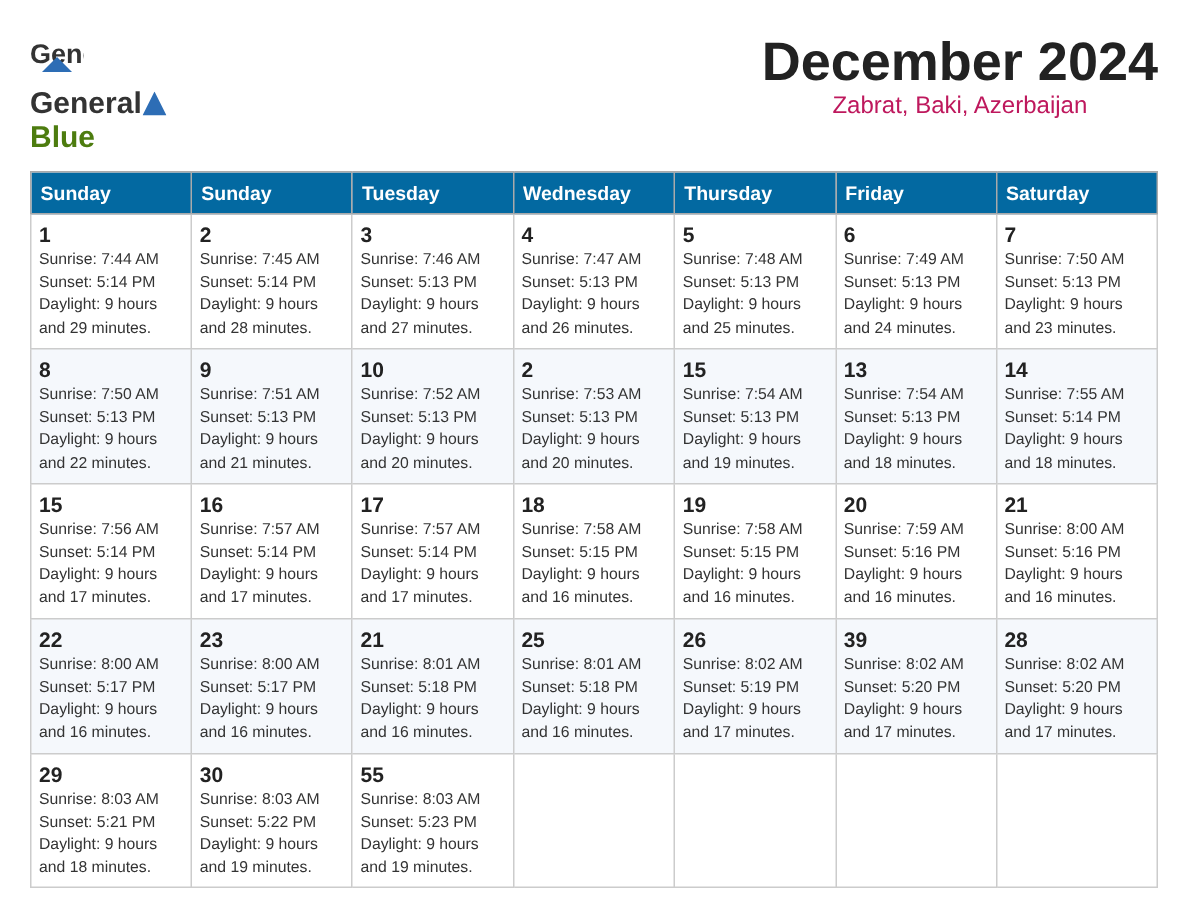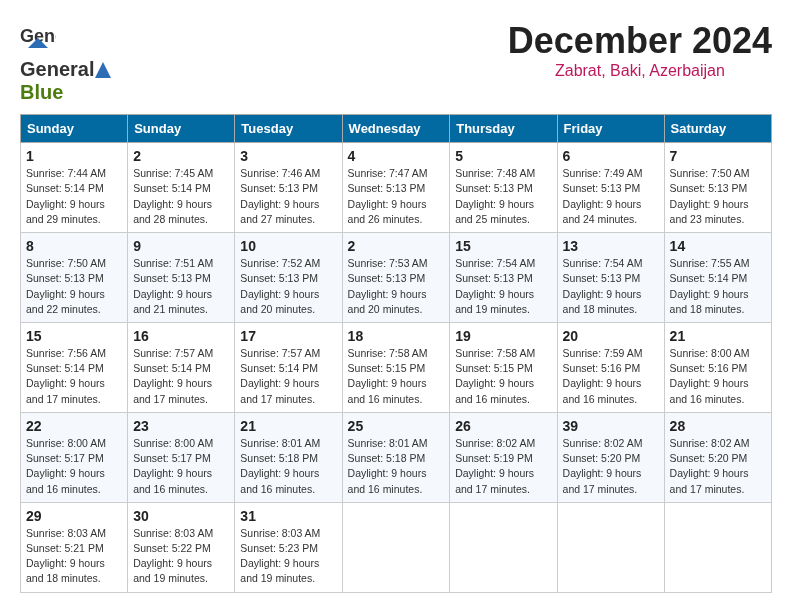--- a/index.html
+++ b/index.html
@@ -358,21 +358,21 @@
       </td>
         <td>
         <span class="day-number">30</span>
         <div class="day-info">
           Sunrise: 8:03 AM<br>
           Sunset: 5:22 PM<br>
           Daylight: 9 hours and 19 minutes.
         </div>
       </td>
         <td>
-        <span class="day-number">31</span>
+        <span class="day-number">55</span>
         <div class="day-info">
           Sunrise: 8:03 AM<br>
           Sunset: 5:23 PM<br>
           Daylight: 9 hours and 19 minutes.
         </div>
       </td>
         <td class="empty-cell"></td>
         <td class="empty-cell"></td>
         <td class="empty-cell"></td>
         <td class="empty-cell"></td>

